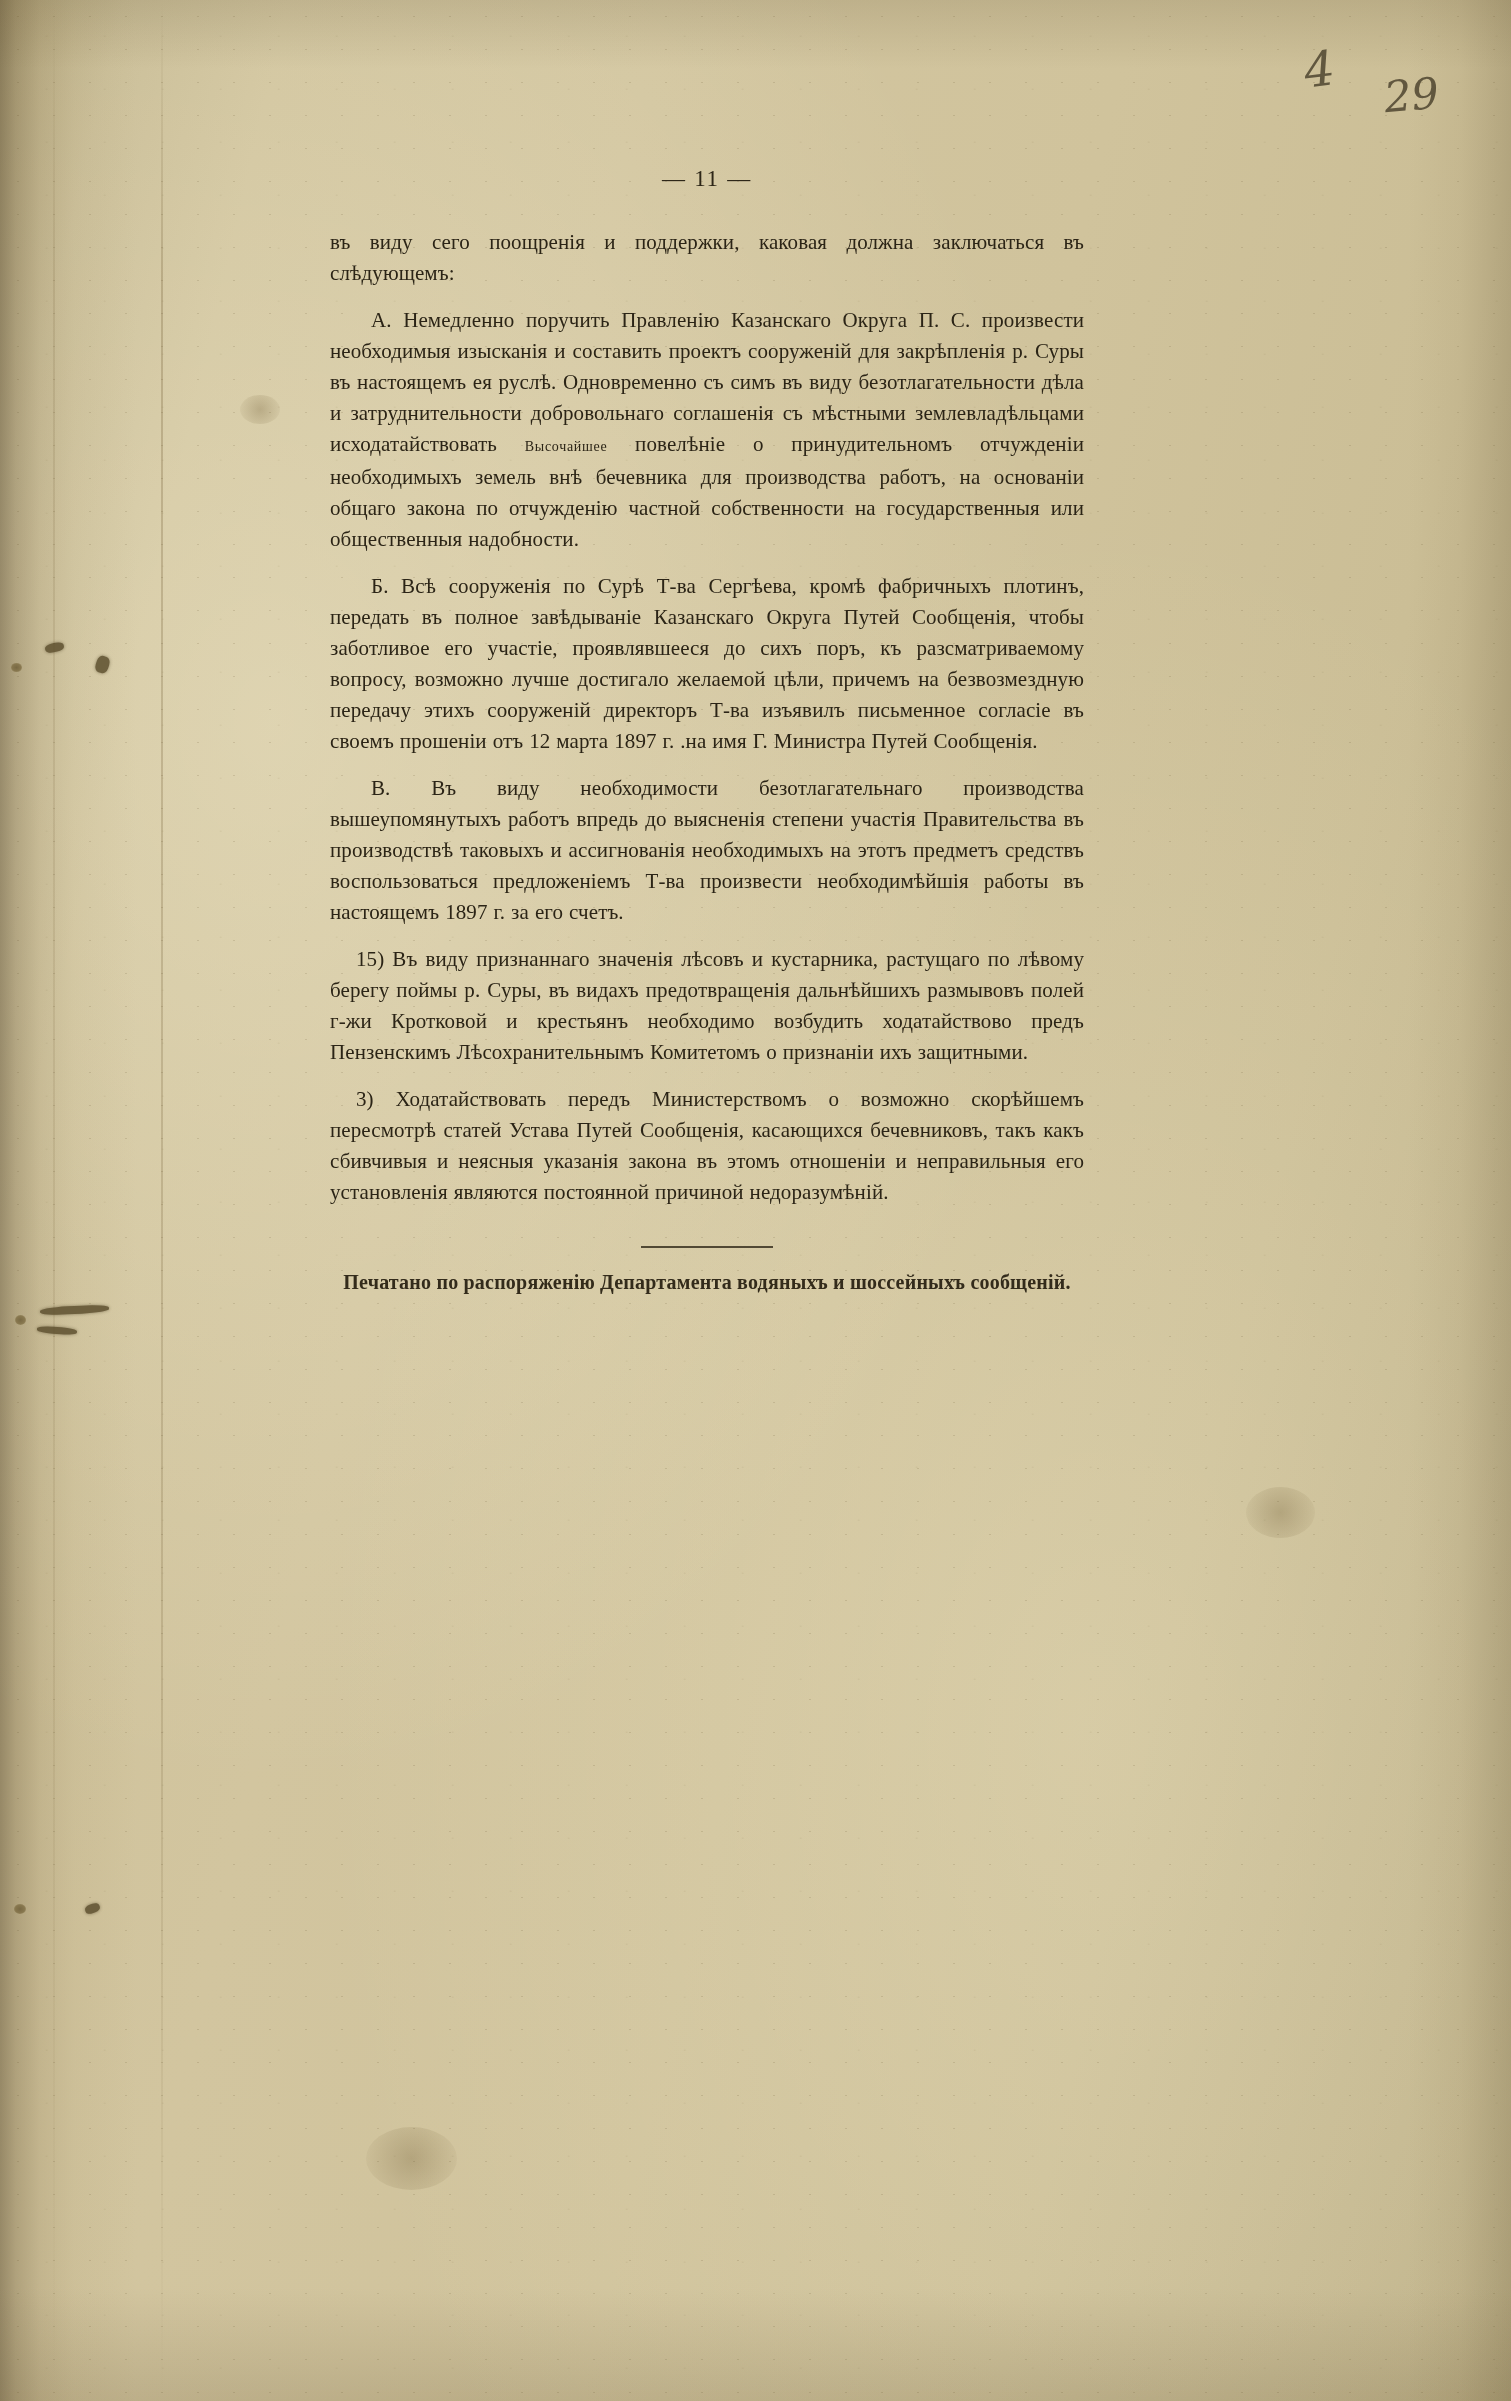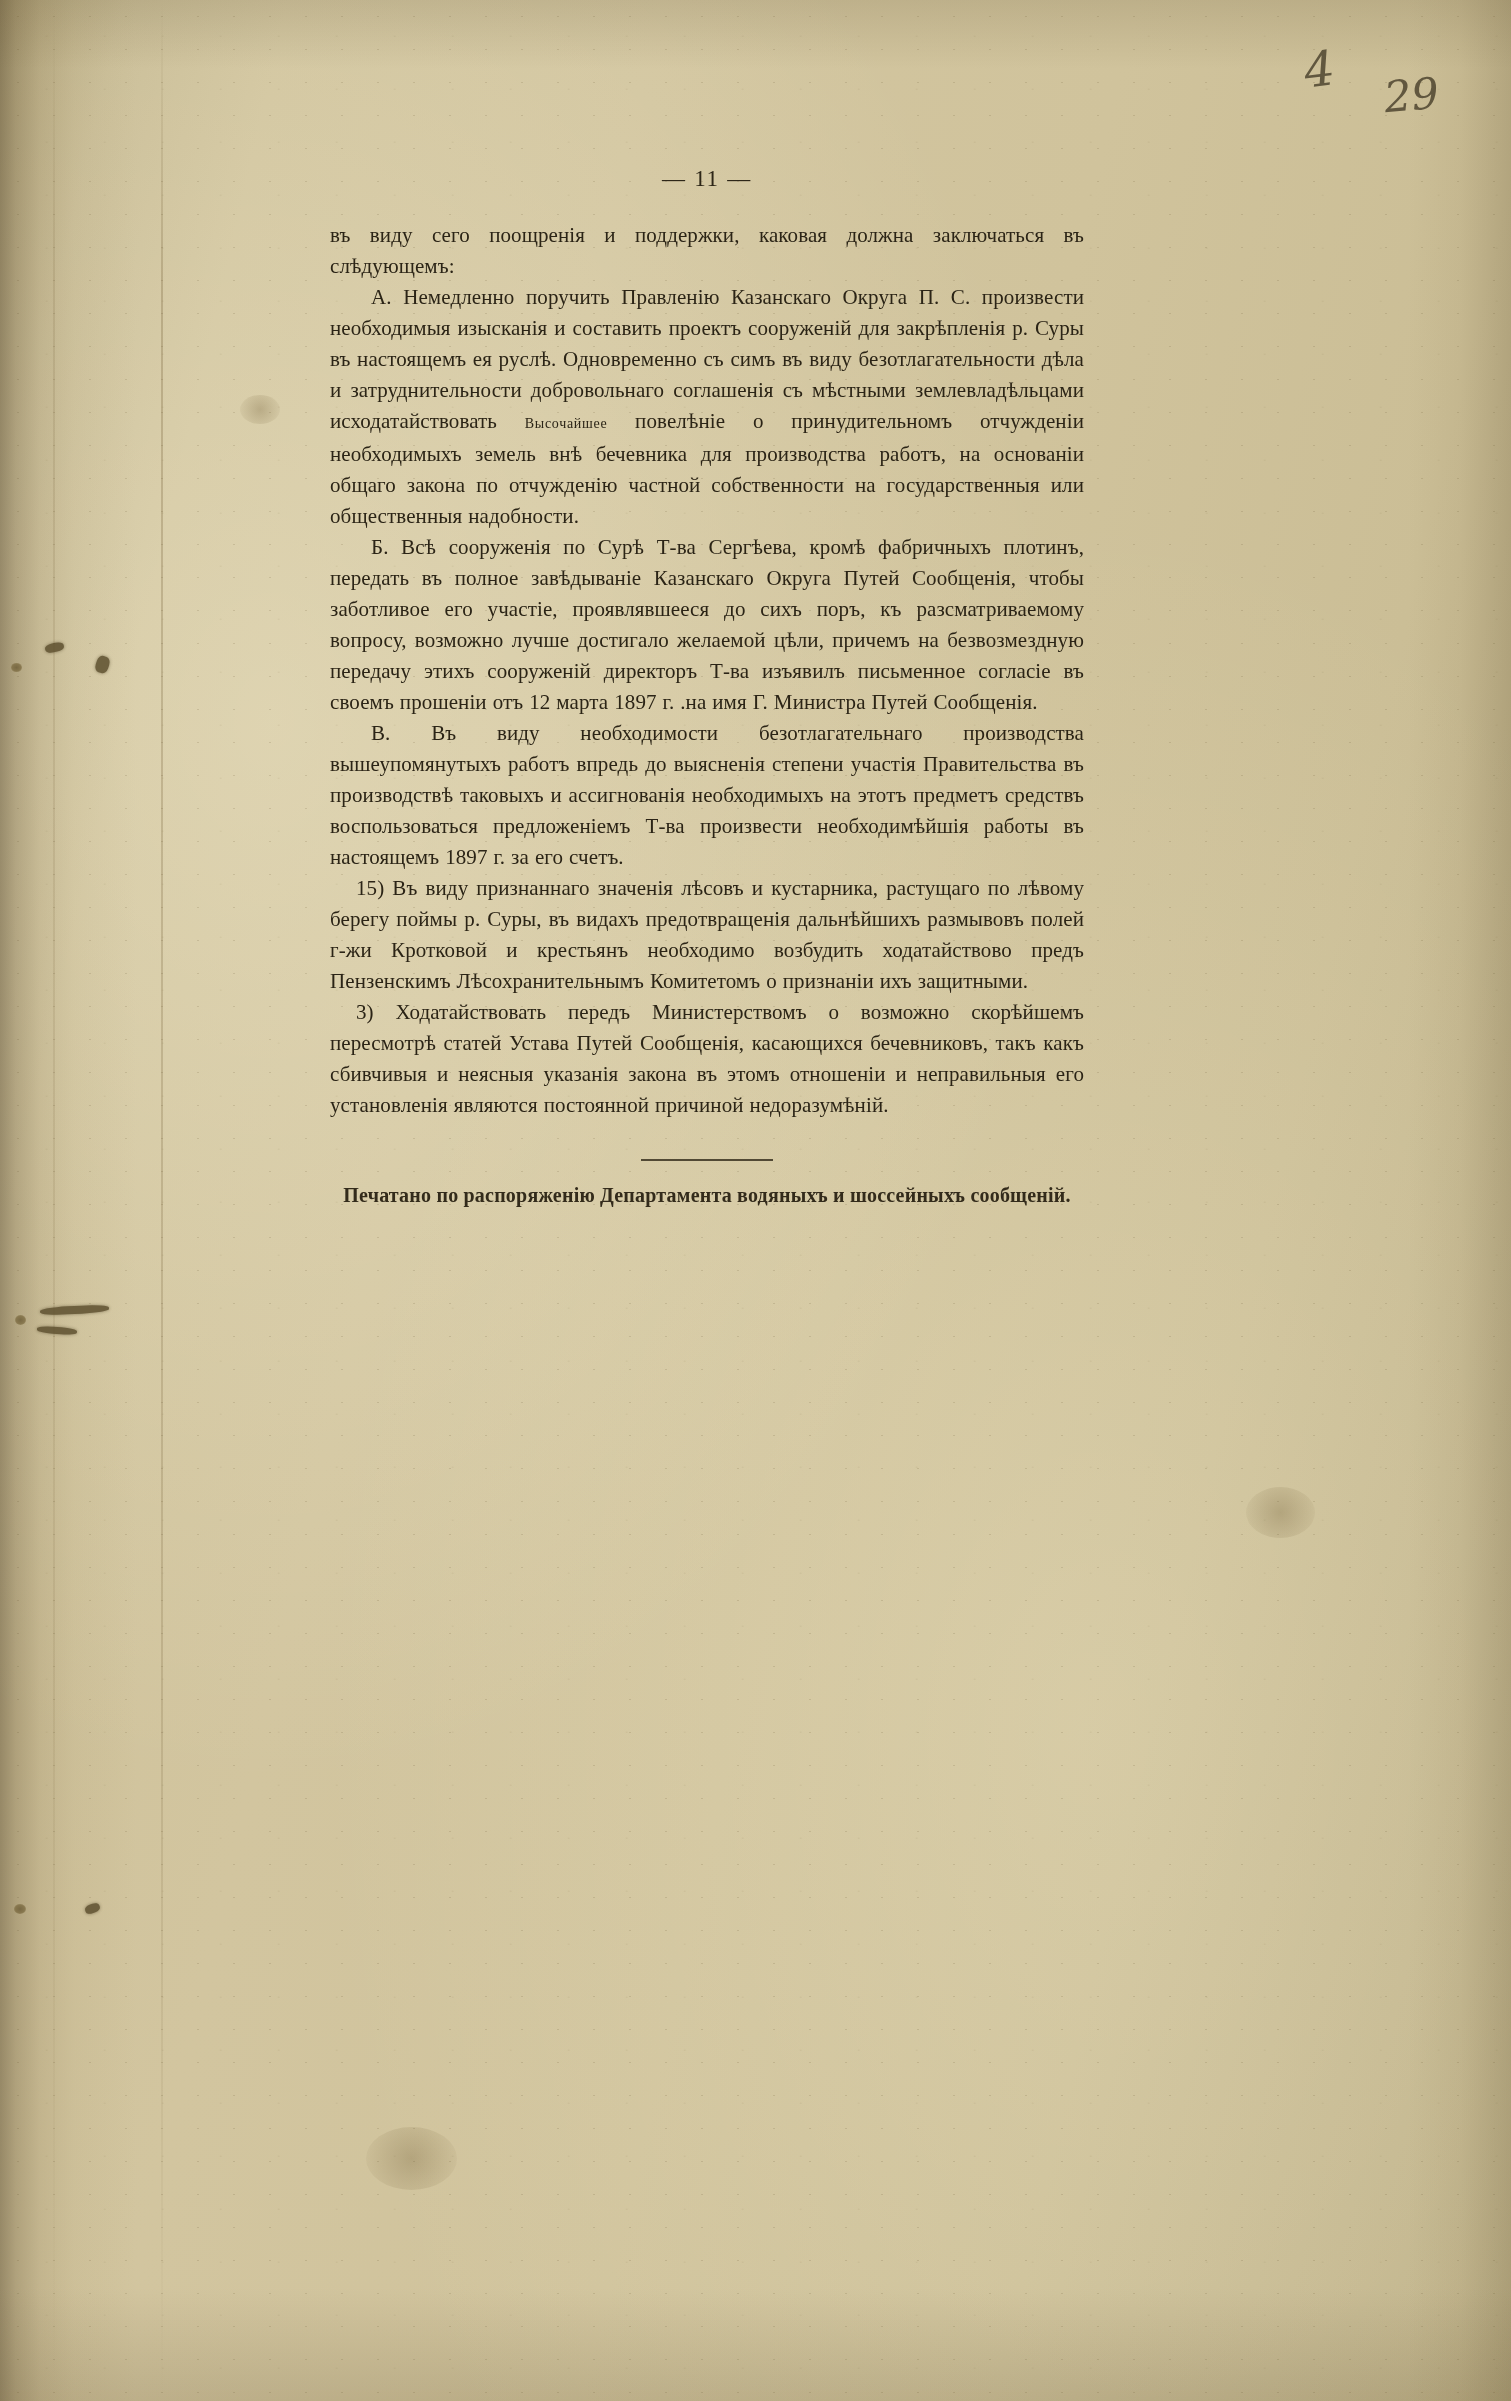--- a/index.html
+++ b/index.html
@@ -105,26 +105,26 @@
     left: 330px;
     top: 166px;
     width: 754px;
     color: #2c2517;
   }
 
   .pagenum {
     text-align: center;
     font-size: 23px;
     letter-spacing: 1.7px;
-    margin-bottom: 28px;
+    margin-bottom: 35px;
     color: #2e2718;
   }
 
   p.para {
-    margin: 0 0 0 0;
+    margin: 16px 0 0 0;
     font-size: 21px;
     line-height: 31px;
     text-align: justify;
     text-justify: inter-word;
     letter-spacing: 0.1px;
     color: #2b2416;
     word-spacing: 0.6px;
   }
   p.para.indent { text-indent: 41px; }
   p.para.indent-small { text-indent: 26px; }

